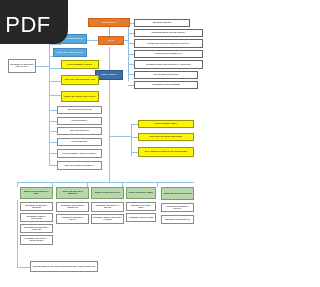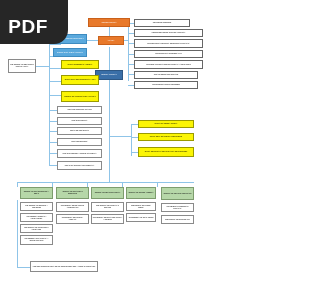--- a/index.html
+++ b/index.html
@@ -15,21 +15,21 @@
   #pdf-badge {
     position: absolute; left: -12px; top: -14px;
     width: 80px; height: 58px;
     background: #262626;
     border-radius: 0 0 14px 0;
     display: flex; align-items: flex-end; justify-content: center;
     padding-bottom: 6px;
     z-index: 50;
   }
   #pdf-badge span {
-    color: #fff; font-size: 19px; font-weight: bold;
+    color: #fff; font-size: 22px; font-weight: normal;
     letter-spacing: 0.5px; font-family: "Liberation Sans", sans-serif;
   }
 
   
   .node {
     position: absolute;
     display: flex; align-items: center; justify-content: center;
     text-align: center;
     font-size: 1.45px;
     line-height: 1.18;

